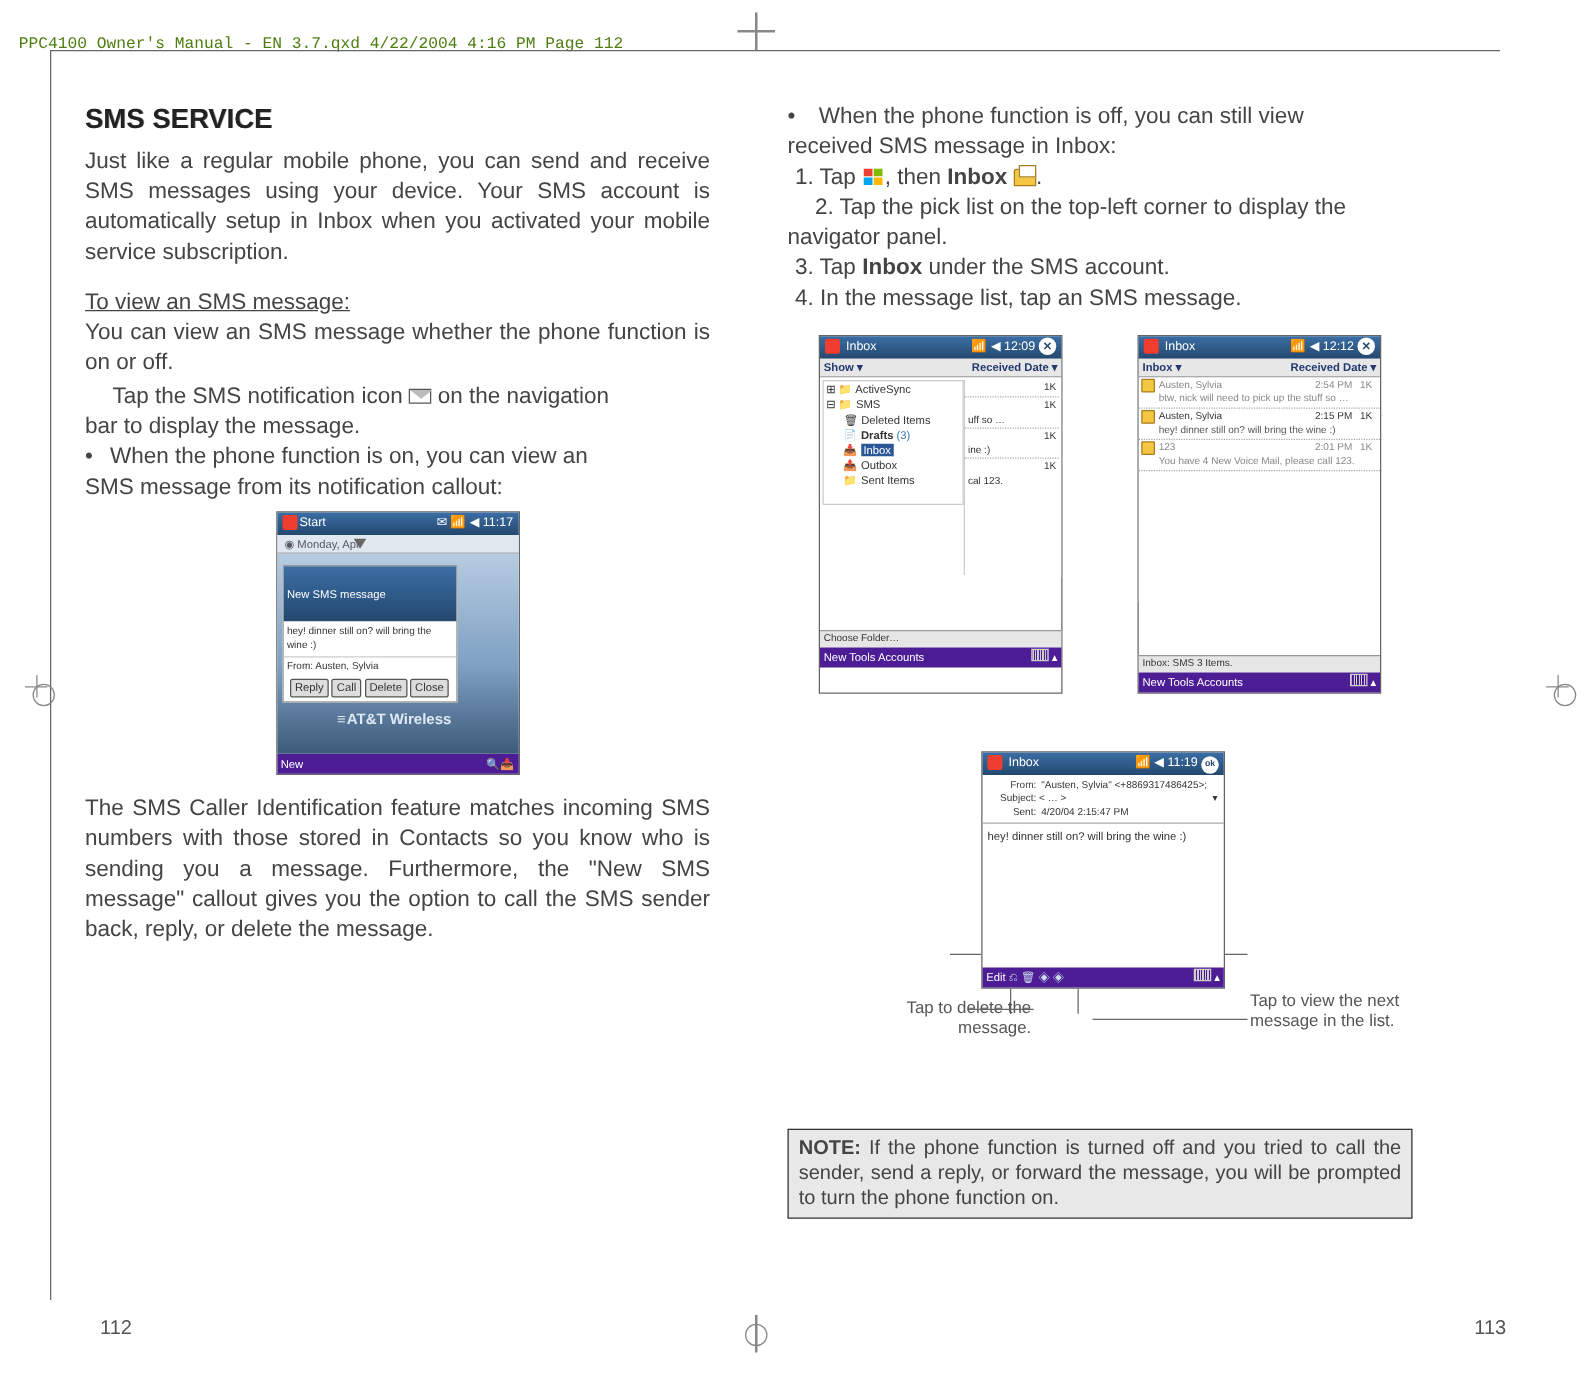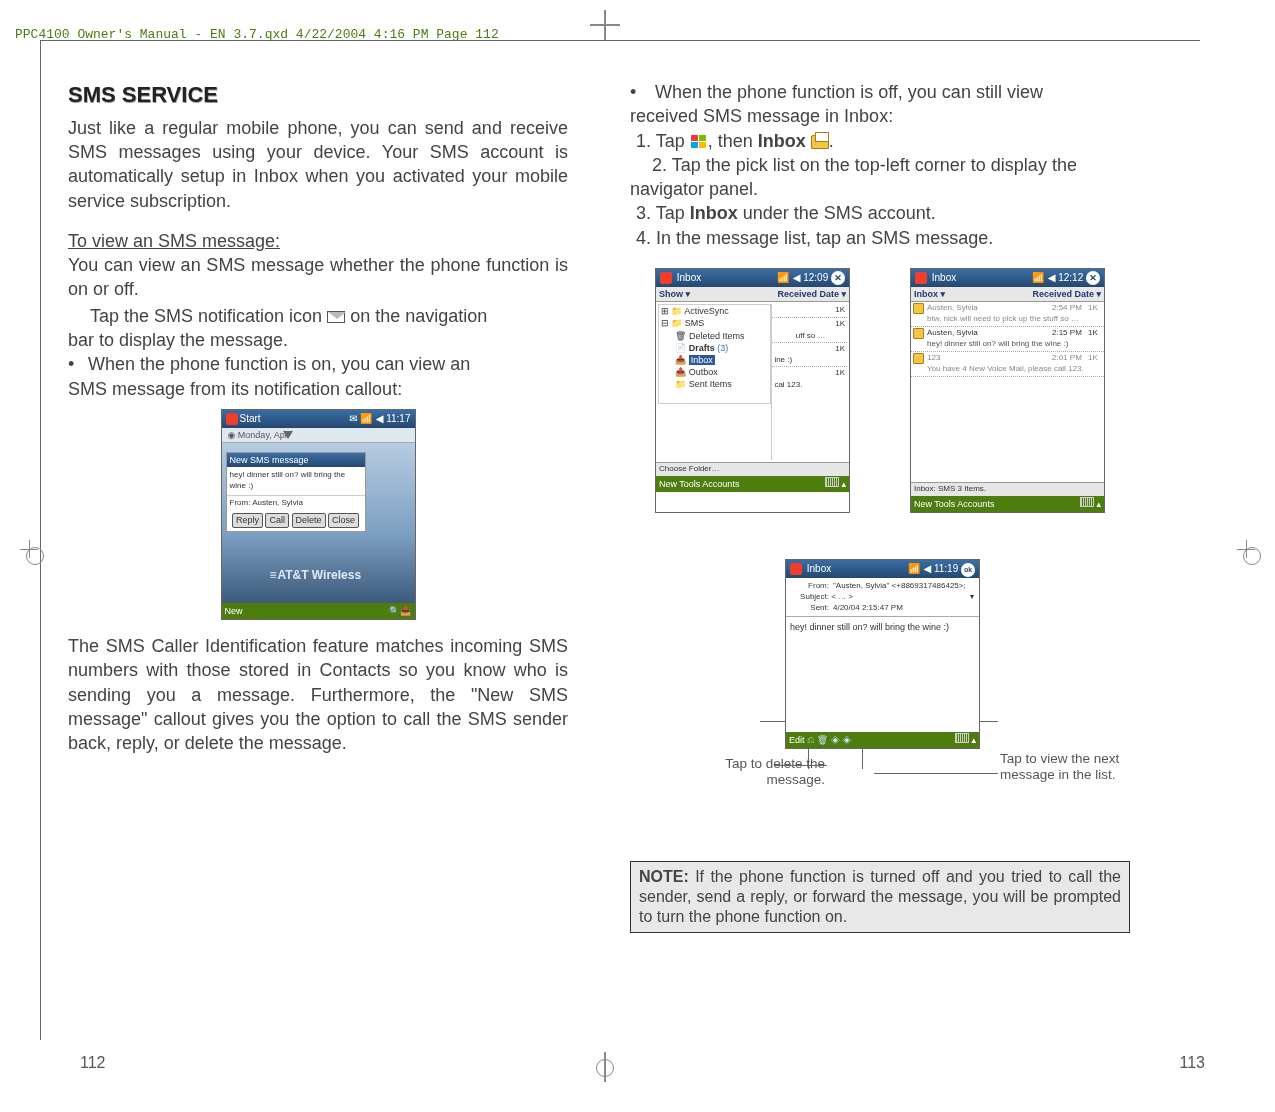--- a/index.html
+++ b/index.html
@@ -146,55 +146,56 @@
     display: flex;
     justify-content: space-between;
   }
   .ss-body {
     height: 175px;
     position: relative;
     font-size: 9px;
     background: #fff;
   }
   .ss-footbar {
-    background: #4d7c0f;
+    background: #4c1d95;
     color: #fff;
     height: 16px;
     line-height: 16px;
     font-size: 9px;
     padding: 0 3px;
     display: flex;
     justify-content: space-between;
   }
   .ss-statusbar {
     background: #e6e6e6;
     border-top: 1px solid #999;
     font-size: 8px;
     padding: 1px 3px;
     color: #333;
+    margin-top: 42px;
   }
   .btn {
     display: inline-block;
     border: 1px solid #555;
     background: #ddd;
     padding: 0 3px;
     font-size: 9px;
     border-radius: 2px;
   }
   .popup {
     position: absolute;
     border: 1px solid #999;
     background: #fff;
     width: 140px;
   }
   .popup-titlebar {
     background: linear-gradient(#3b6ea5, #24486f);
     color: #fff;
     font-size: 9px;
-    padding: 1px 3px;
+    padding: 16px 3px;
   }
   .att-logo {
     position: absolute;
     bottom: 20px;
     left: 48px;
     color: #dfe9f5;
     font-size: 12px;
     font-weight: bold;
   }
   .treelist div { padding: 0 2px; }
@@ -474,21 +475,21 @@
           <div>⊟ 📁 <span>SMS</span></div>
           <div style="padding-left:16px">🗑 <span>Deleted Items</span></div>
           <div style="padding-left:16px">📄 <b>Drafts</b> <span style="color:#37a">(3)</span></div>
           <div style="padding-left:16px">📥 <span class="inbox-hl">Inbox</span></div>
           <div style="padding-left:16px">📤 <span>Outbox</span></div>
           <div style="padding-left:16px">📁 <span>Sent Items</span></div>
         </div>
         <div style="width:40%;font-size:8px;border-left:1px solid #ccc">
           <div style="text-align:right;padding:1px 2px">1K</div>
           <div style="text-align:right;border-top:1px dotted #aaa;padding:1px 2px"><span>1K</span></div>
-          <div style="text-align:center;padding-left:2px">uff so …</div>
+          <div style="text-align:left;padding-left:2px">uff so …</div>
           <div style="text-align:right;border-top:1px dotted #aaa;padding:1px 2px"><span>1K</span></div>
           <div style="text-align:left;padding-left:2px">ine :)</div>
           <div style="text-align:right;border-top:1px dotted #aaa;padding:1px 2px"><span>1K</span></div>
           <div style="text-align:left;padding-left:2px">cal 123.</div>
         </div>
       </div>
       <div class="ss-statusbar">Choose Folder…</div>
       <div class="ss-footbar">
         <span>New  Tools  Accounts</span>
         <span><span class="kbd-icon"></span> ▴</span>

